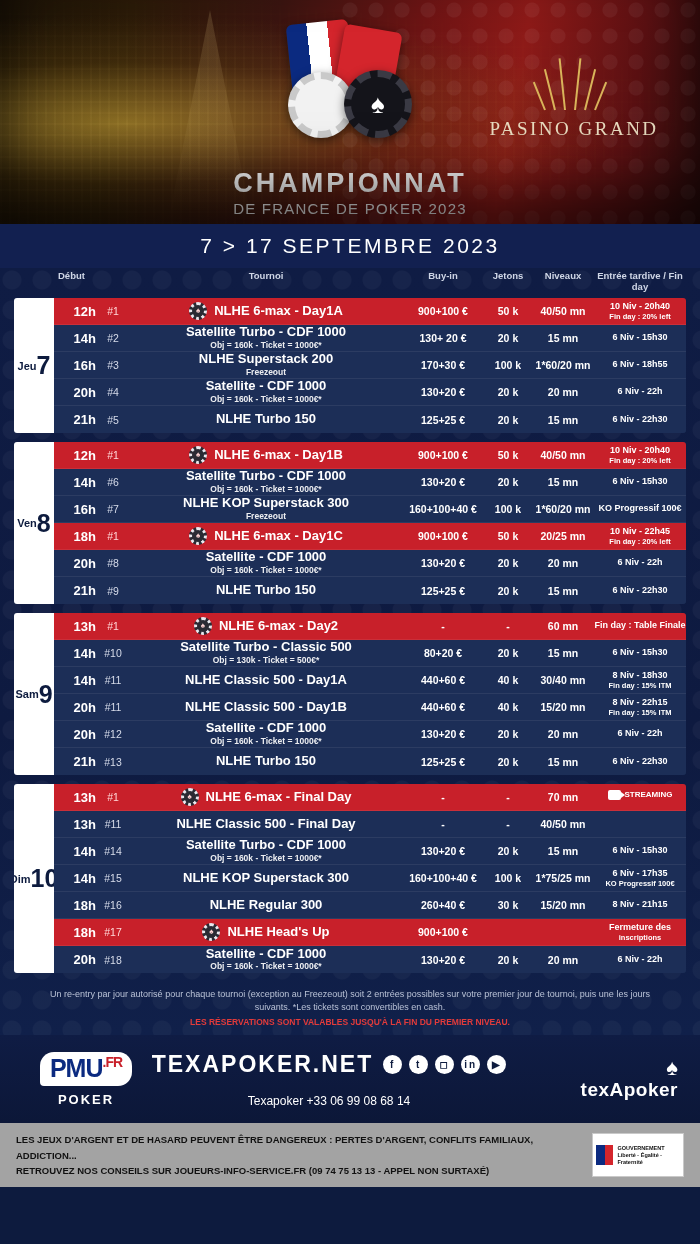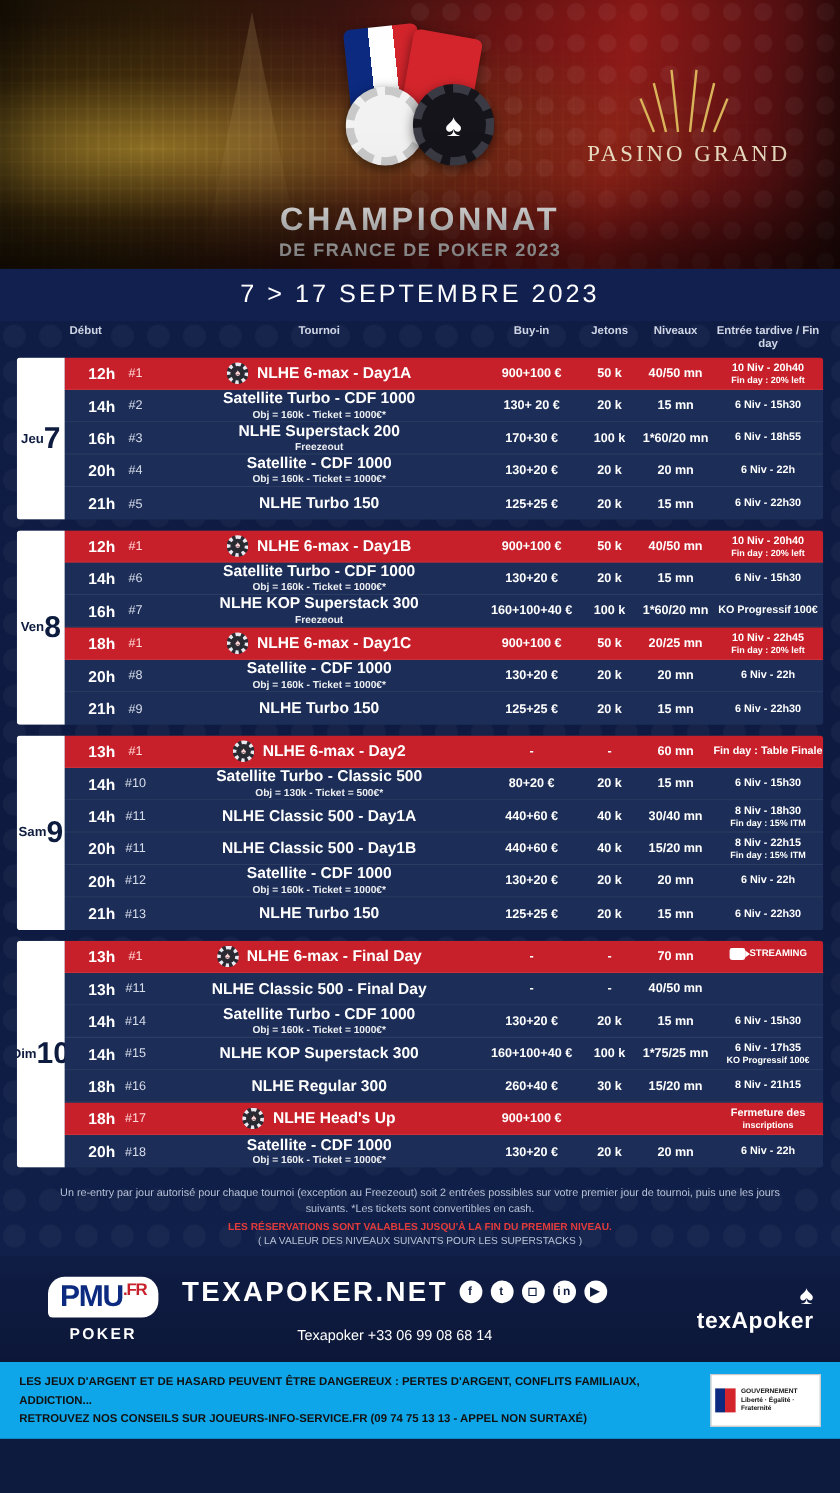--- a/index.html
+++ b/index.html
@@ -69,21 +69,21 @@
   .chip-black .spade { color: #fff; font-size: 26px; line-height: 1; }
 
   .champ-title {
     position: absolute; left: 0; right: 0; top: 168px;
     text-align: center; color: #fff;
     font-size: 27px; font-weight: bold; letter-spacing: 3px;
   }
   .champ-sub {
     position: absolute; left: 0; right: 0; top: 200px;
     text-align: center; color: #fff;
-    font-size: 15px; font-weight: bold; letter-spacing: 1.2px;
+    font-size: 15px; font-weight: normal; letter-spacing: 1.2px;
   }
 
   .pasino { position: absolute; right: 26px; top: 52px; text-align: center; width: 200px; }
   .pasino-mark { width: 72px; height: 58px; margin: 0 auto 8px; position: relative; }
   .pasino-mark i {
     position: absolute; bottom: 0; width: 2px; background: #d9b45a; transform-origin: bottom;
   }
   .pasino-name { color: #e9dcc0; font-size: 19px; letter-spacing: 2.5px; font-family: "Liberation Serif", serif; }
 
   
@@ -204,21 +204,21 @@
     font-weight: bold;
   }
   .phone { color: #fff; font-size: 12px; margin-top: 16px; }
 
   .texa { width: 170px; text-align: right; color: #fff; }
   .texa-mark { font-size: 22px; line-height: 1; }
   .texa-name { font-size: 19px; font-weight: bold; letter-spacing: .5px; }
 
   
   .legal {
-    height: 64px; background: #0ea5e9; color: #111;
+    height: 64px; background: #a3a3a3; color: #111;
     display: flex; align-items: center; padding: 0 16px; gap: 12px;
   }
   .legal-text { flex: 1; font-size: 9.5px; font-weight: bold; line-height: 1.6; }
   .gouv {
     width: 92px; height: 44px; background: #fff; border: 1px solid #c9c9c9;
     display: flex; align-items: center; gap: 4px; padding: 3px;
   }
   .gouv .bleu { width: 20px; height: 20px; background: linear-gradient(90deg,#0b2a80 50%, #d4252c 50%); }
   .gouv .gtxt { font-size: 5.5px; font-weight: bold; line-height: 1.25; }
 </style>
@@ -746,21 +746,20 @@
               <div>6 Niv - 22h</div>
             </div>
           </div>
         </div>
       </div>
     </div>
 
   <div class="notes">
     <div class="n1">Un re-entry par jour autorisé pour chaque tournoi (exception au Freezeout) soit 2 entrées possibles sur votre premier jour de tournoi, puis une les jours suivants. *Les tickets sont convertibles en cash.</div>
     <div class="n2">LES RÉSERVATIONS SONT VALABLES JUSQU'À LA FIN DU PREMIER NIVEAU.</div>
-    <div class="n3">( LA VALEUR DES NIVEAUX SUIVANTS POUR LES SUPERSTACKS )</div>
   </div>
 </div>
 
 <div class="brandbar">
   <div class="pmu">
     <div class="pmu-logo">
       <span>PMU</span><span class="fr">.FR</span>
     </div>
     <div class="pmu-sub">POKER</div>
   </div>

